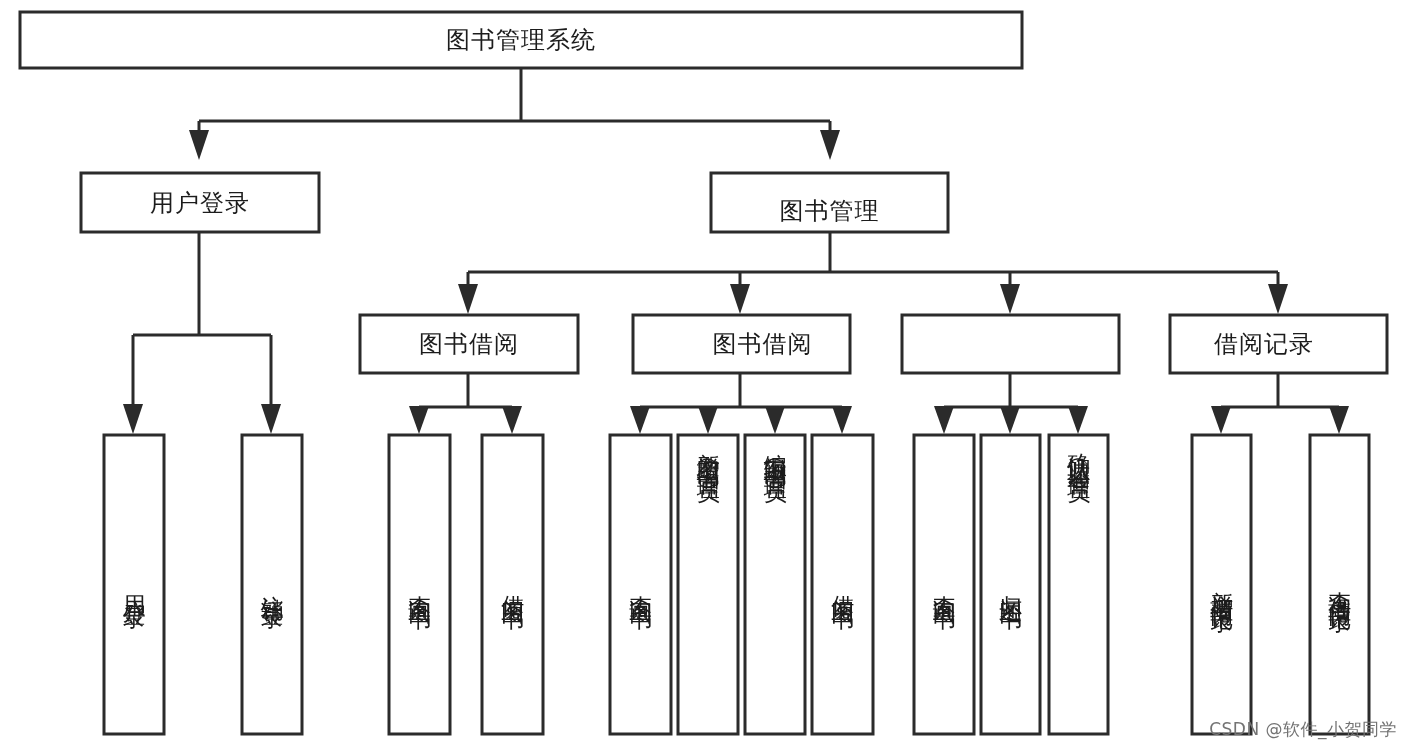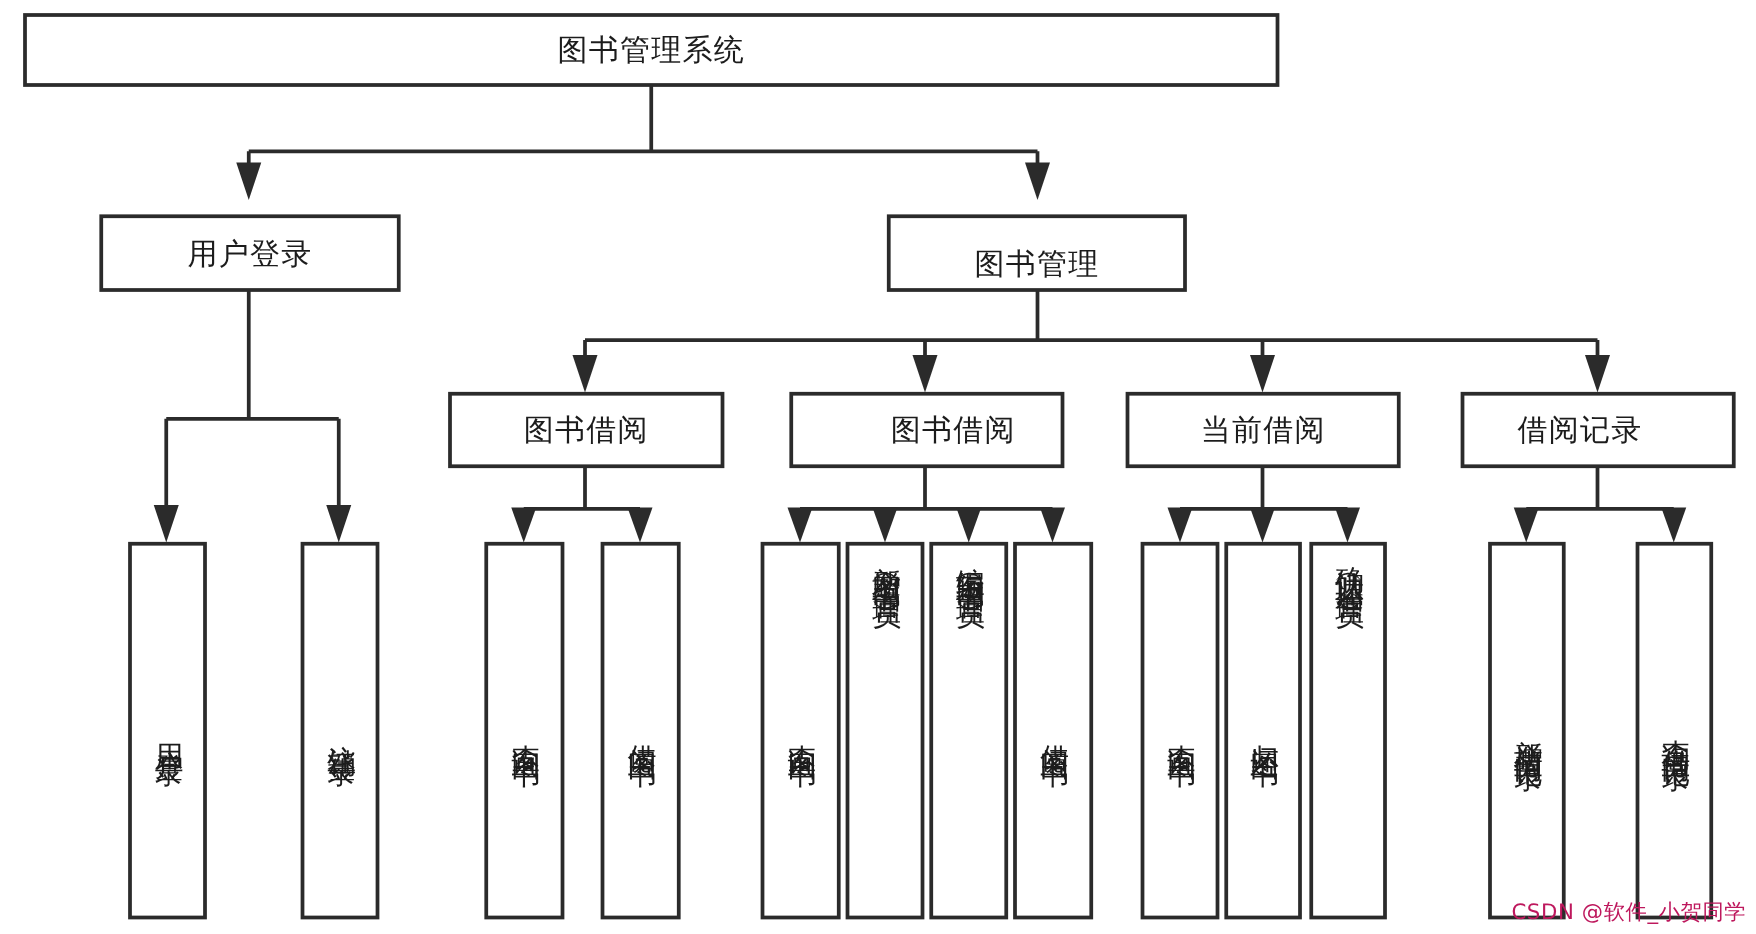--- a/index.html
+++ b/index.html
@@ -74,21 +74,21 @@
     color: #1c1c1c;
     letter-spacing: 1px;
     white-space: nowrap;
   }
   #watermark {
     position: absolute;
     right: 8px;
     bottom: 6px;
     font-family: "DejaVu Sans", "Liberation Sans", sans-serif;
     font-size: 17px;
-    color: #be185d;
+    color: #737373;
     white-space: nowrap;
     letter-spacing: 0.5px;
   }
 </style>
 </head>
 <body>
 
 <div id="diagram-root">
 
   <svg id="flowchart" viewBox="0 0 1405 747">
@@ -203,23 +203,20 @@
   </div>
 
   <div class="hlabel-wrap" style="left:360px; top:315px; width:218px; height:58px;">
     <span class="hlabel-text">图书借阅</span>
   </div>
 
   <div class="hlabel-wrap" style="left:633px; top:315px; width:259px; height:58px;">
     <span class="hlabel-text">图书借阅</span>
   </div>
 
-  <div class="hlabel-wrap" style="left:902px; top:315px; width:217px; height:58px;">
-    <span class="hlabel-text">当前借阅</span>
-  </div>
 
   <div class="hlabel-wrap" style="left:1170px; top:315px; width:188px; height:58px;">
     <span class="hlabel-text">借阅记录</span>
   </div>
 
   <div class="vlabel-wrap" style="left:104px; top:435px; width:60px; height:299px;">
     <span class="vlabel-text">用户登录</span>
   </div>
 
   <div class="vlabel-wrap" style="left:242px; top:435px; width:60px; height:299px;">

